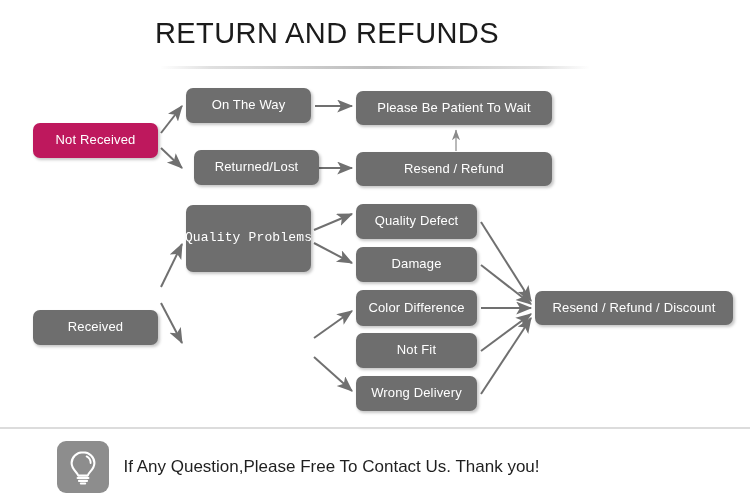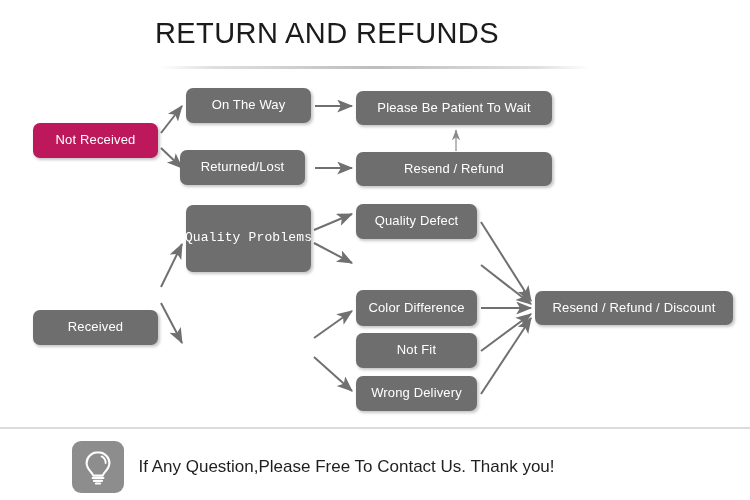--- a/index.html
+++ b/index.html
@@ -90,21 +90,20 @@
   }
   .footer {
     position: absolute;
     left: 0;
     top: 433px;
     width: 597px;
     height: 67px;
     display: flex;
     align-items: center;
     justify-content: center;
-    padding-left: 15px;
   }
   .bulb-badge {
     width: 52px;
     height: 52px;
     border-radius: 9px;
     background: #8d8d8d;
     display: flex;
     align-items: center;
     justify-content: center;
     flex: none;
@@ -156,26 +155,27 @@
 
     <path d="M481,222 L531,301" stroke="#707070" stroke-width="2" fill="none" marker-end="url(#ahead)"></path>
     <path d="M481,265 L531,304" stroke="#707070" stroke-width="2" fill="none" marker-end="url(#ahead)"></path>
     <path d="M481,308 L531,308" stroke="#707070" stroke-width="2" fill="none" marker-end="url(#ahead)"></path>
     <path d="M481,351 L531,314" stroke="#707070" stroke-width="2" fill="none" marker-end="url(#ahead)"></path>
     <path d="M481,394 L531,318" stroke="#707070" stroke-width="2" fill="none" marker-end="url(#ahead)"></path>
   </svg>
 
   <div class="node" style="left: 33px; top: 123px; width: 125px; height: 35px; background: #be185d; color: rgb(255, 255, 255);">Not Received</div>
   <div class="node" style="left: 186px; top: 88px; width: 125px; height: 35px; background: rgb(110, 110, 110); color: rgb(255, 255, 255);">On The Way</div>
-  <div class="node" style="left: 180px; top: 150px; width: 125px; height: 35px; background: rgb(110, 110, 110); color: rgb(255, 255, 255);">Returned/Lost</div>
+  <div class="node" style="left: 194px; top: 150px; width: 125px; height: 35px; background: rgb(110, 110, 110); color: rgb(255, 255, 255);">Returned/Lost</div>
   <div class="node" style="left: 356px; top: 91px; width: 196px; height: 34px; background: rgb(110, 110, 110); color: rgb(255, 255, 255);">Please Be Patient To Wait</div>
   <div class="node" style="left: 356px; top: 152px; width: 196px; height: 34px; background: rgb(110, 110, 110); color: rgb(255, 255, 255);">Resend / Refund</div>
   <div class="node" style="left: 33px; top: 278px; width: 125px; height: 35px; background: rgb(110, 110, 110); color: rgb(255, 255, 255); margin-top: 32px;">Received</div>
   <div class="node" style="left: 186px; top: 205px; width: 125px; height: 67px; background: rgb(110, 110, 110); color: rgb(255, 255, 255); font-family: Liberation Mono, monospace;">Quality Problems</div>
   <div class="node" style="left: 356px; top: 204px; width: 121px; height: 35px; background: rgb(110, 110, 110); color: rgb(255, 255, 255);">Quality Defect</div>
+  <div class="node" style="left: 356px; top: 247px; width: 121px; height: 35px; background: rgb(110, 110, 110); color: rgb(255, 255, 255);">Damage</div>
   <div class="node" style="left: 356px; top: 290px; width: 121px; height: 36px; background: rgb(110, 110, 110); color: rgb(255, 255, 255);">Color Difference</div>
   <div class="node" style="left: 356px; top: 333px; width: 121px; height: 35px; background: rgb(110, 110, 110); color: rgb(255, 255, 255);">Not Fit</div>
   <div class="node" style="left: 356px; top: 376px; width: 121px; height: 35px; background: rgb(110, 110, 110); color: rgb(255, 255, 255);">Wrong Delivery</div>
   <div class="node" style="left: 535px; top: 291px; width: 198px; height: 34px; background: rgb(110, 110, 110); color: rgb(255, 255, 255);">Resend / Refund / Discount</div>
 
   <div class="footer-divider"></div>
 
   <div class="footer">
     <div class="bulb-badge">
       <svg width="34" height="36" viewBox="0 0 34 36" xmlns="http://www.w3.org/2000/svg">

